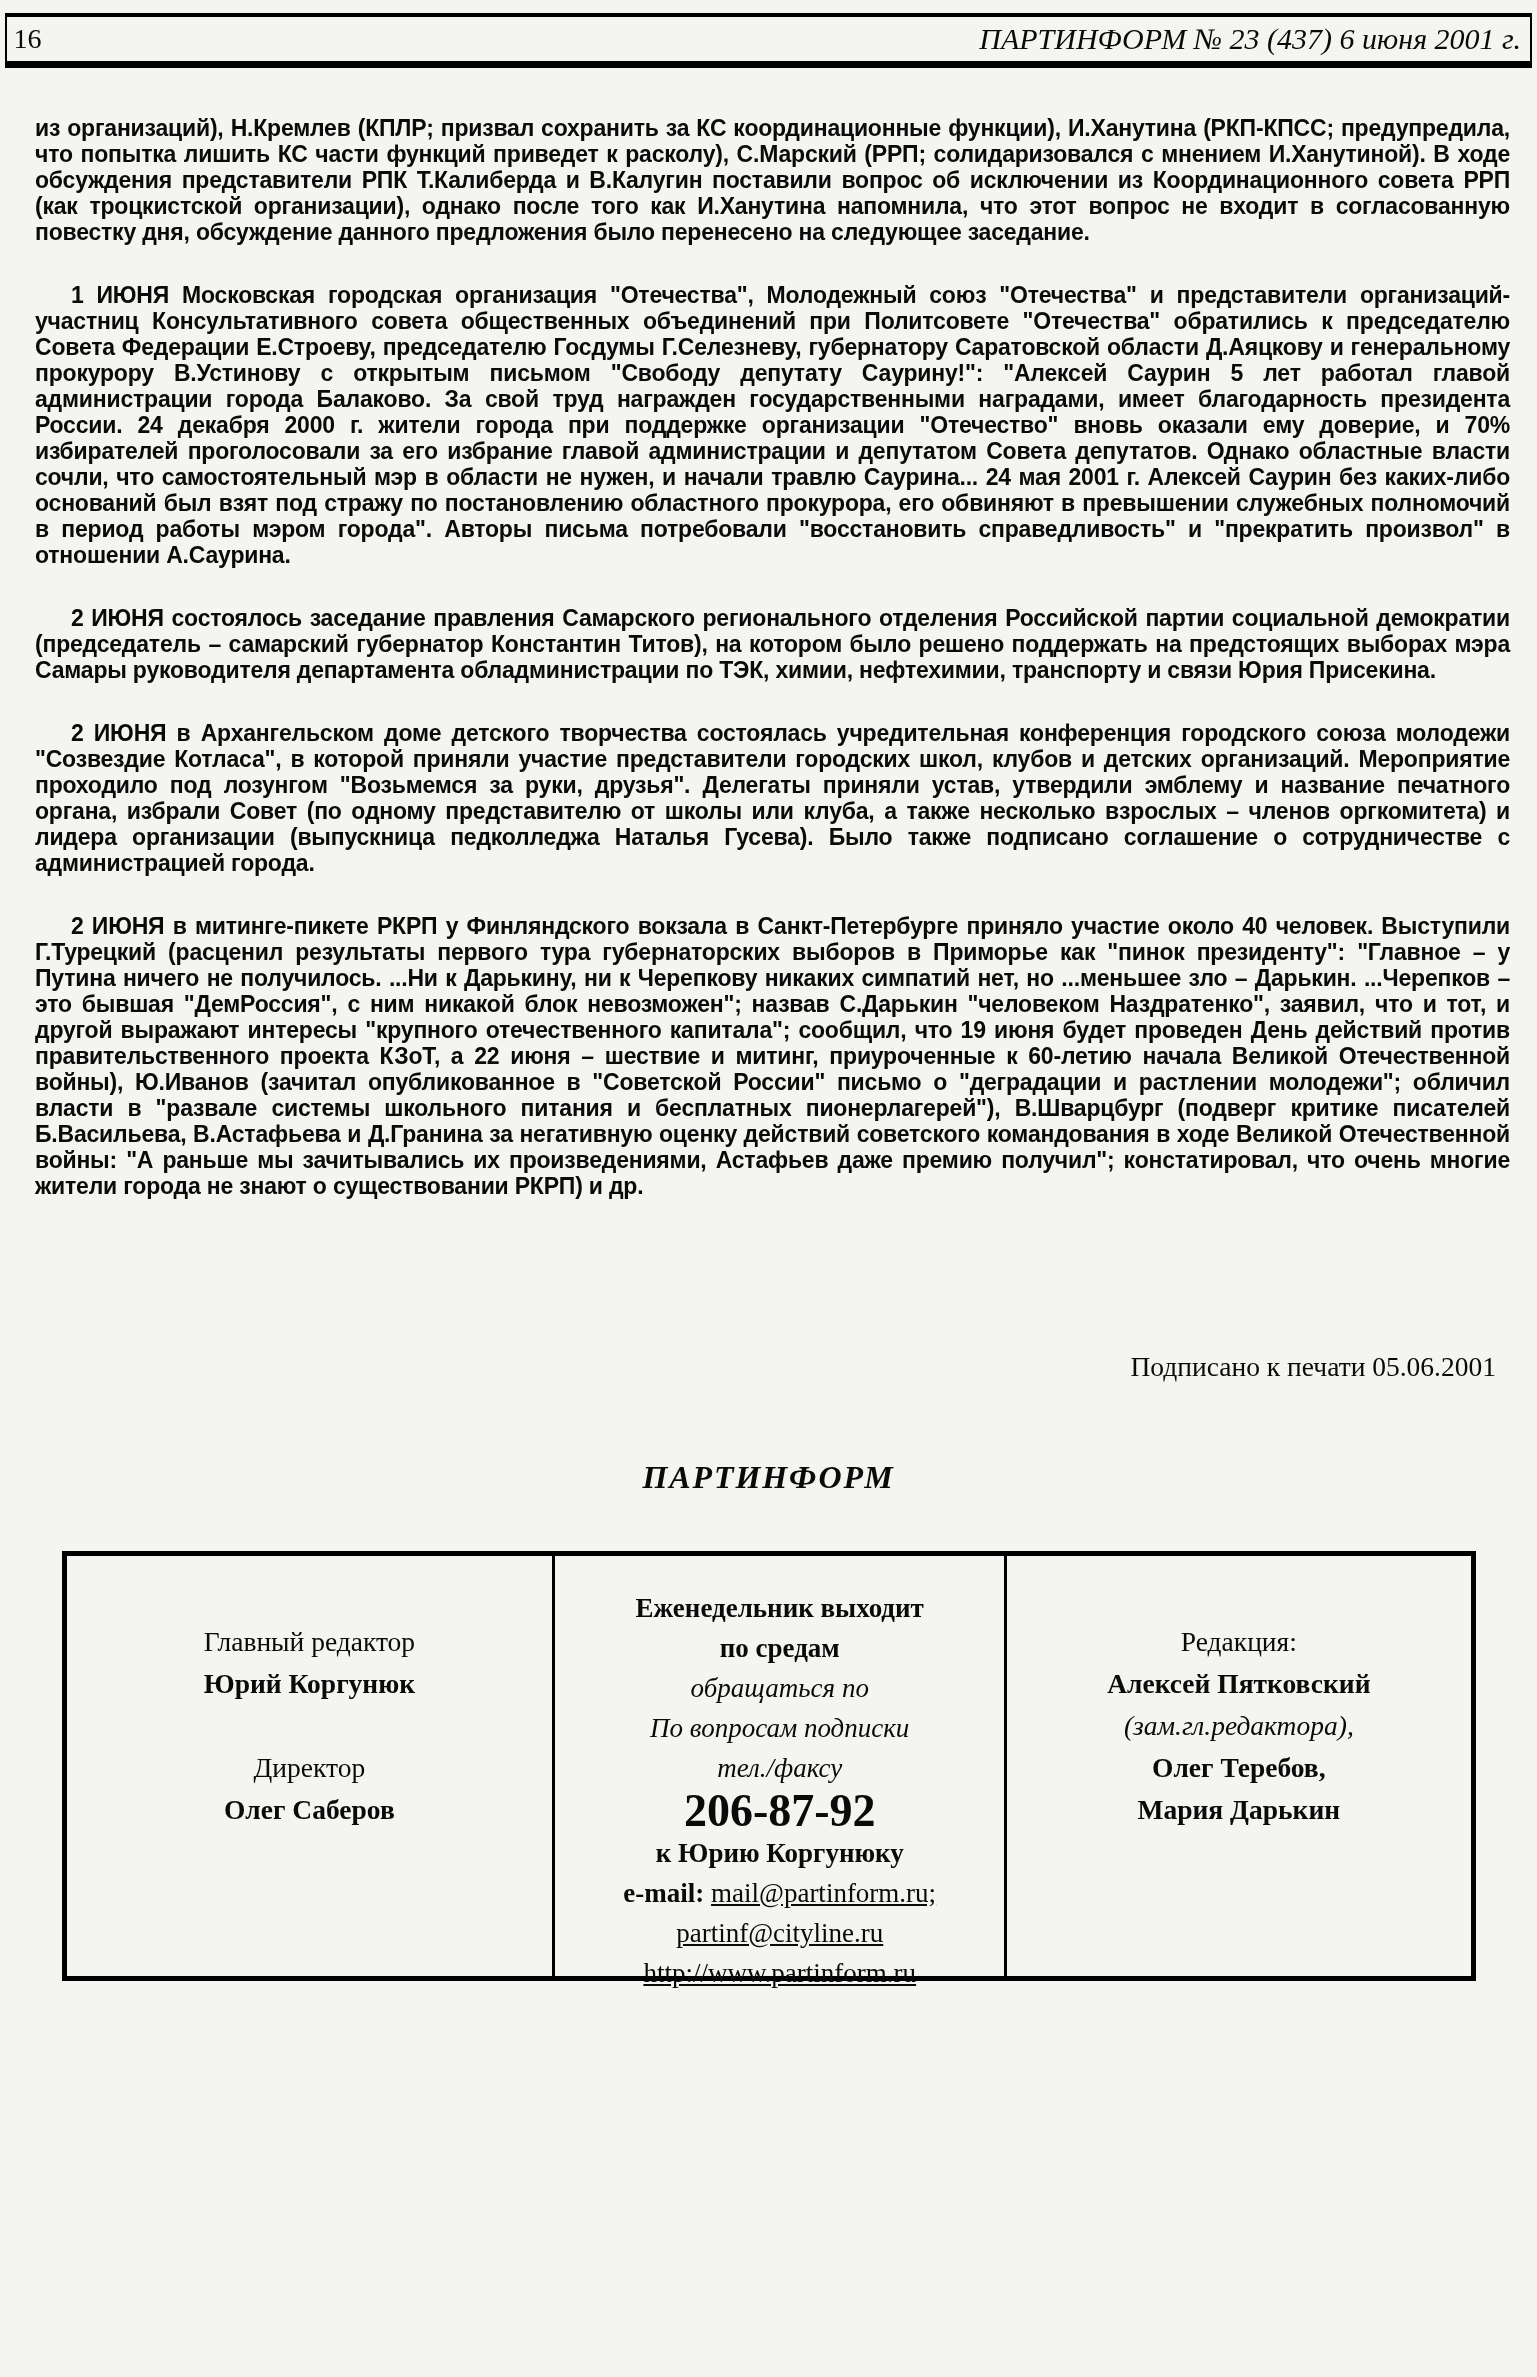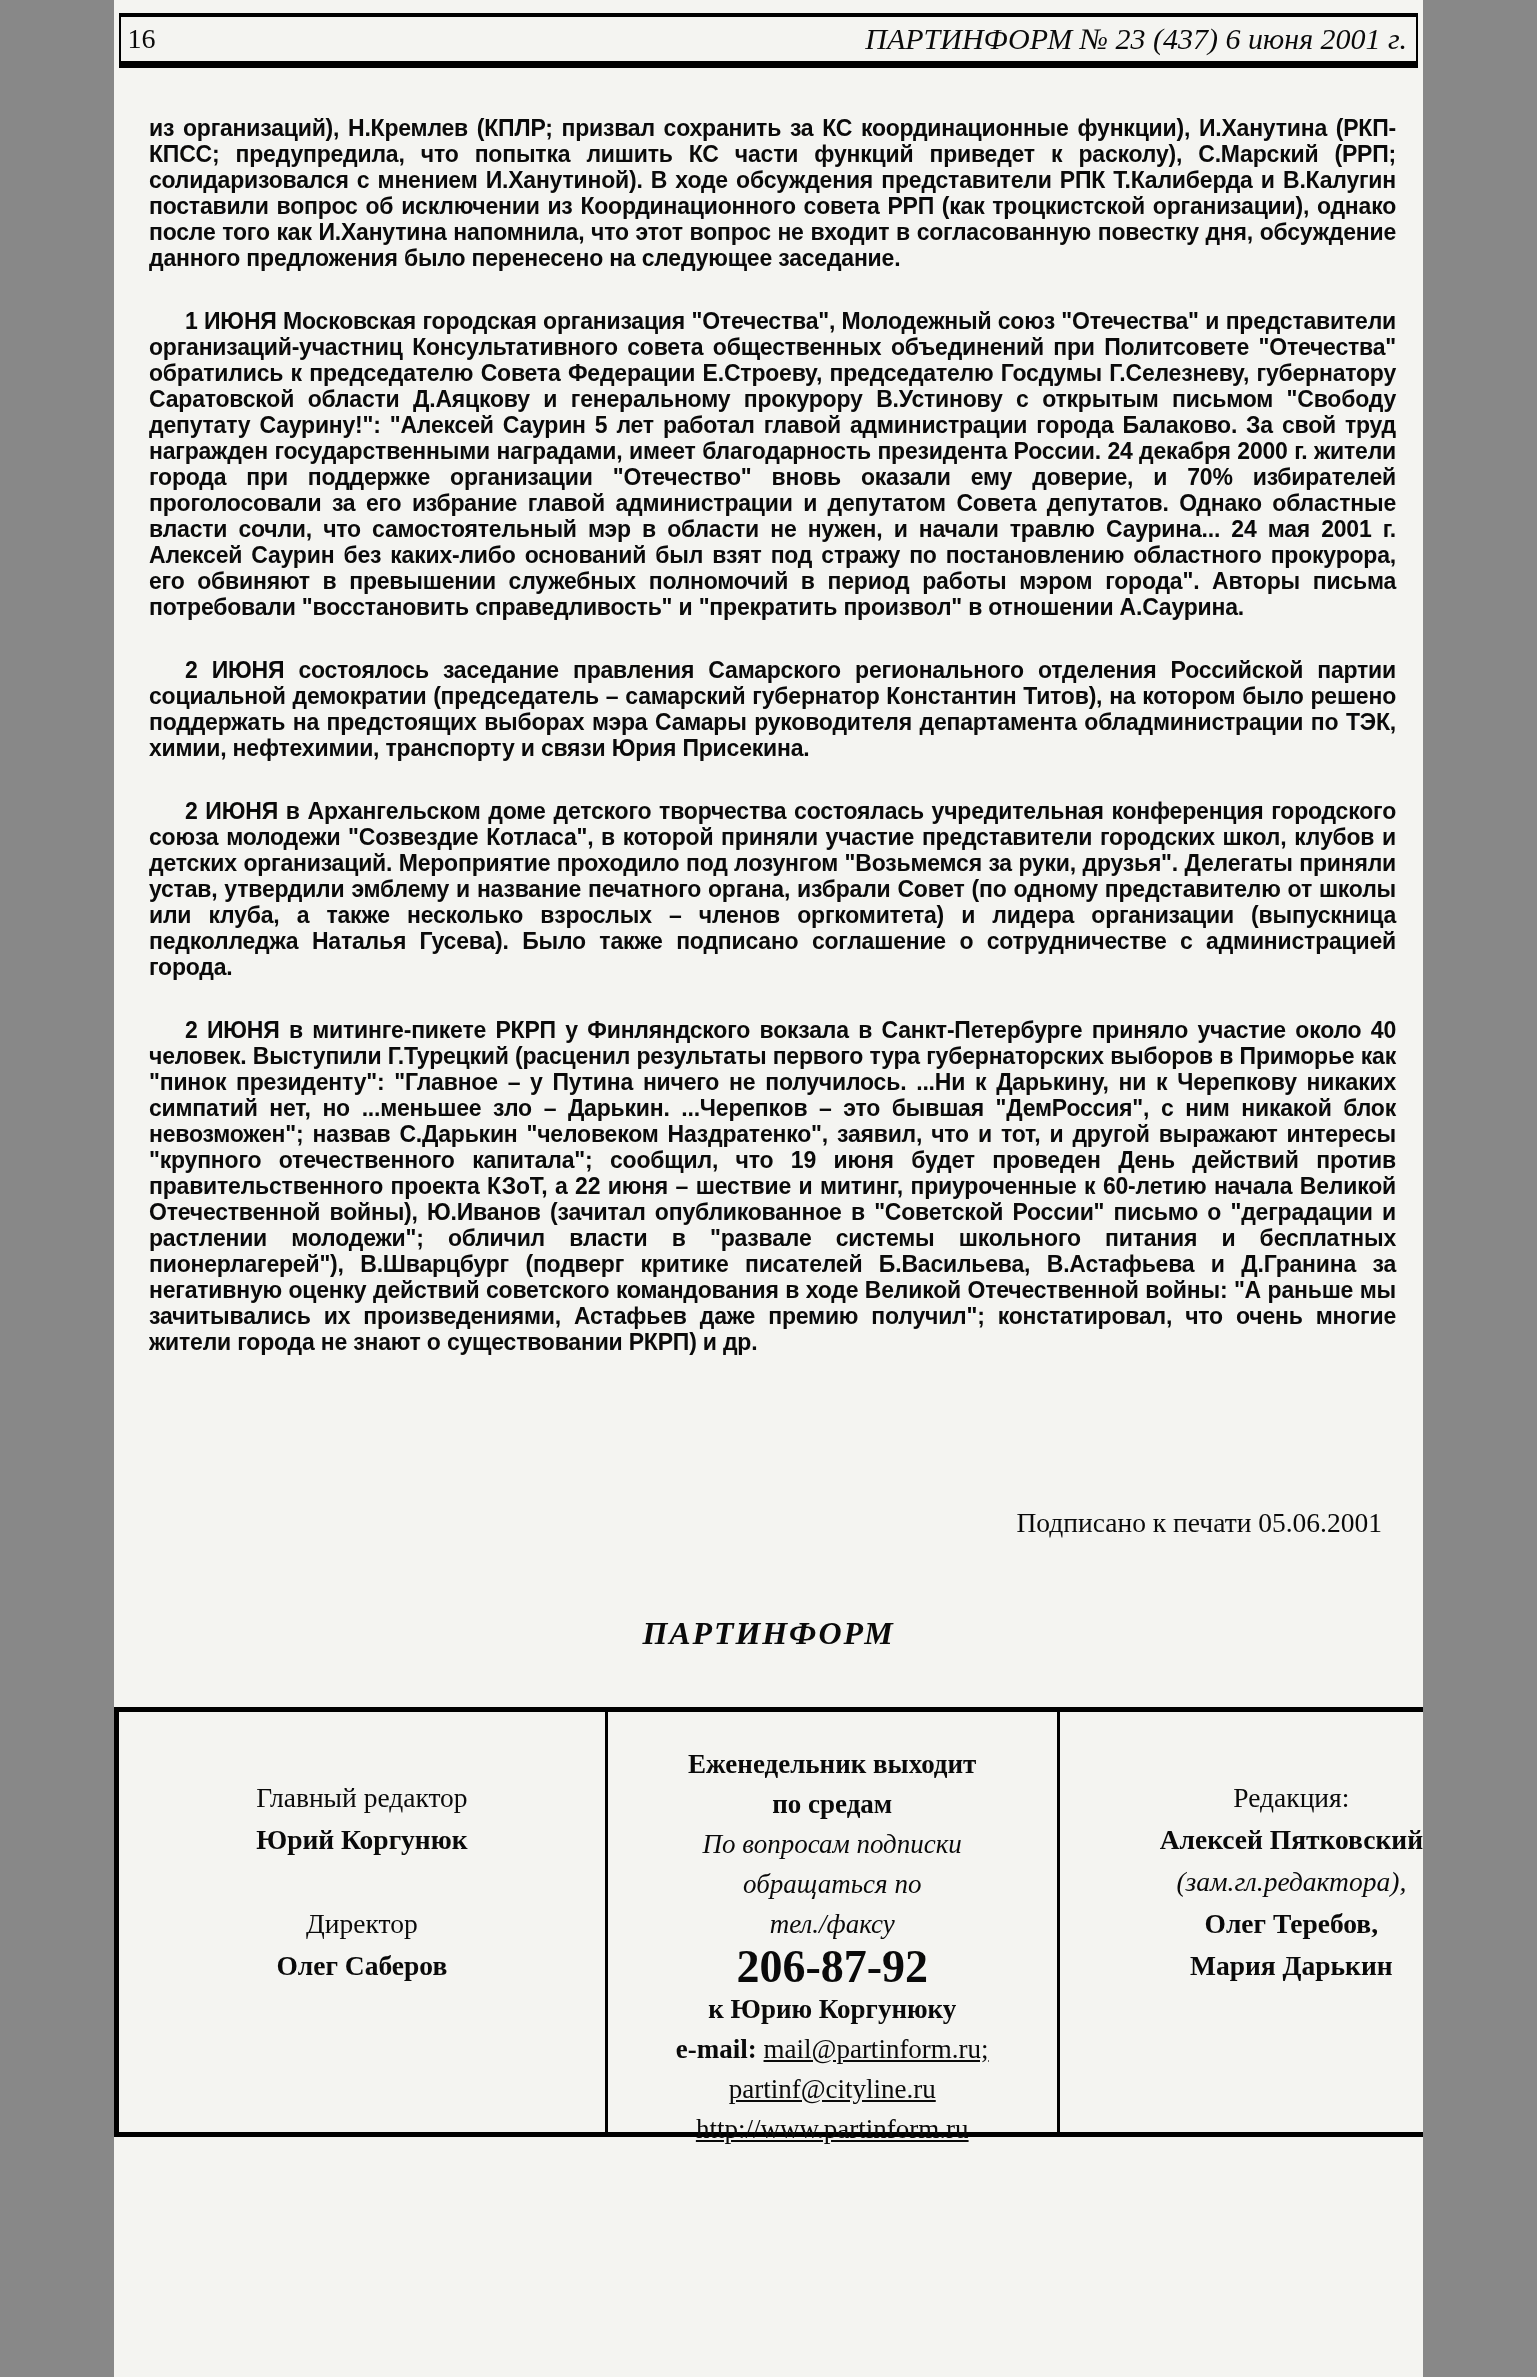--- a/index.html
+++ b/index.html
@@ -1,19 +1,19 @@
 <!DOCTYPE html>
 <html style="font-size:10.2px"><head>
 <meta charset="utf-8">
 <style>
   html,body{margin:0;padding:0;}
   body{background:#888;}
   .page{
     position:relative;
-    width:1309px;
+    width:1537px;
     height:2377px;
     margin:0 auto;
     background:#f4f4f1;
     color:#0a0a0a;
     overflow:hidden;
   }
   
   .runhead{
     margin:13px 5.1px 0 5.1px;
     border:2.6px solid #000;
@@ -113,22 +113,22 @@
       <div>Главный редактор</div>
       <div class="b">Юрий Коргунюк</div>
       <div class="gap"></div>
       <div>Директор</div>
       <div class="b">Олег Саберов</div>
     </div>
 
     <div class="cell mid">
       <div class="b lineblock">Еженедельник выходит</div>
       <div class="b lineblock">по средам</div>
+      <div class="i lineblock">обращаться по</div>
       <div class="i lineblock">По вопросам подписки</div>
-      <div class="i lineblock">обращаться по</div>
       <div class="i lineblock">тел./факсу</div>
       <div class="phone">206-87-92</div>
       <div class="b lineblock">к Юрию Коргунюку</div>
       <div class="lineblock">
         <span class="b">e-mail: </span><span class="u">mail@partinform.ru;</span>
       </div>
       <div class="u lineblock">partinf@cityline.ru</div>
       <div class="u lineblock">http://www.partinform.ru</div>
     </div>
 

